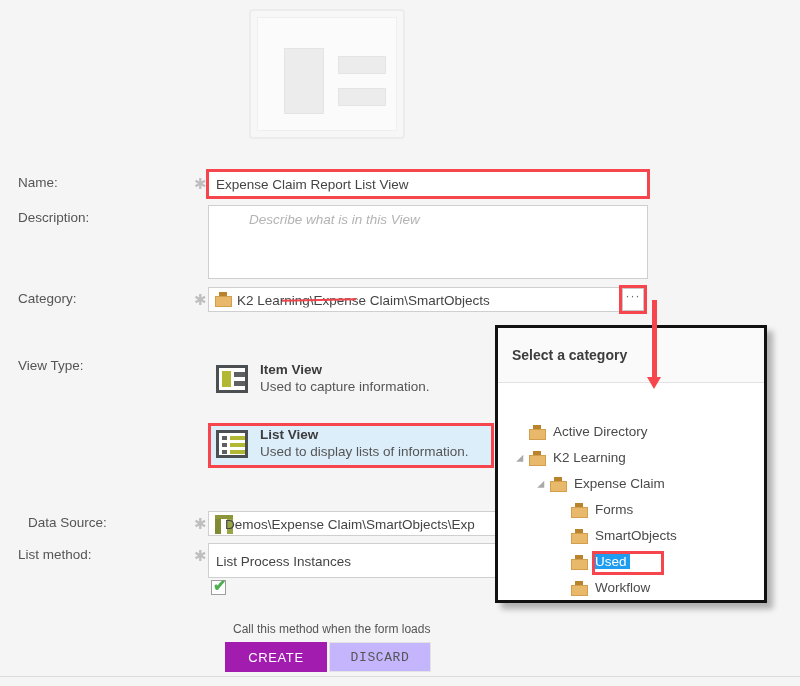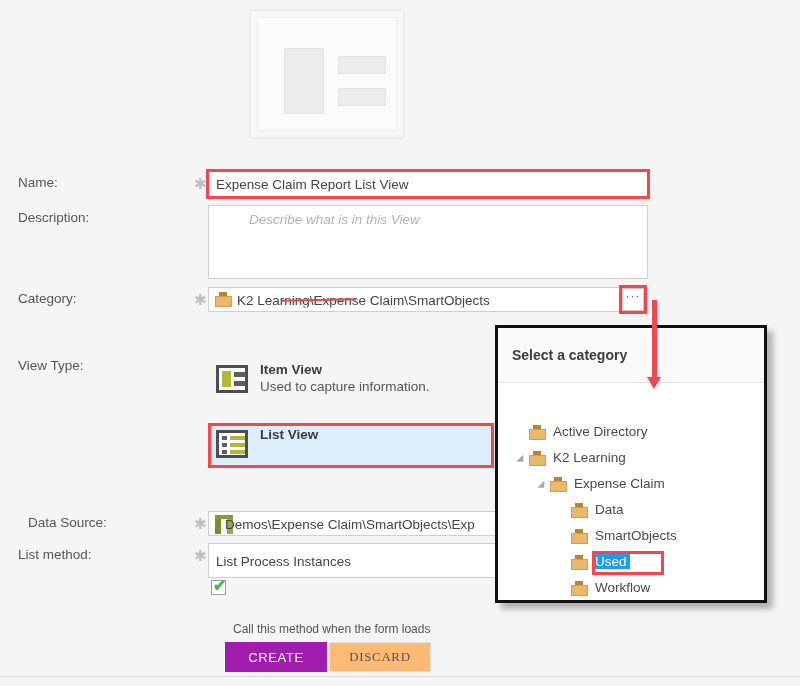--- a/index.html
+++ b/index.html
@@ -183,23 +183,23 @@
   #btn-create {
     position: absolute; left: 225px; top: 642px; width: 102px; height: 30px;
     background: #a21caf; color: #fff;
     border: none;
     font-family: "Liberation Sans", sans-serif;
     font-size: 13px; letter-spacing: 0.6px;
     cursor: pointer;
   }
   #btn-discard {
     position: absolute; left: 329px; top: 642px; width: 102px; height: 30px;
-    background: #fdba74; color: #555;
+    background: #c4b5fd; color: #555;
     border: 1px solid #e3e3e3;
-    font-family: Liberation Serif, serif;
+    font-family: Liberation Mono, monospace;
     font-size: 13px; letter-spacing: 0.6px;
     cursor: pointer;
   }
 
   
   #picker {
     position: absolute; left: 495px; top: 325px; width: 272px; height: 278px;
     background: #fff;
     border: 3px solid #111;
     box-shadow: 6px 6px 6px rgba(0,0,0,0.28);
@@ -329,20 +329,21 @@
   <div class="vt-row" id="vt-list">
     <div class="vt-ico">
       <span class="lv-sq" style="top:3px"></span>
         <span class="lv-bar" style="top:3px"></span>
       <span class="lv-sq" style="top:10px"></span>
         <span class="lv-bar" style="top:10px"></span>
       <span class="lv-sq" style="top:17px"></span>
         <span class="lv-bar" style="top:17px"></span>
     </div>
     <div class="vt-title">List View</div>
+    <div class="vt-sub">Used to display lists of information.</div>
   </div>
   <div class="redbox" id="redbox-listview"></div>
 
   <div class="lbl" id="lbl-ds">Data Source:</div>
   <div class="req" id="req-ds">✱</div>
   <div class="field" id="inp-ds">
     <span id="ds-icon">
       <span id="ds-box"><span class="b-top"></span><span class="b-left"></span><span class="b-mid"></span><span class="b-right"></span></span>
     </span>
     <span class="field-txt" id="ds-text">Demos\Expense Claim\SmartObjects\Exp</span>
@@ -390,21 +391,21 @@
             <span class="f-tab"></span>
             <span class="f-body"></span>
           </span>
           <span class="tw-label" style="left: 73px;">Expense Claim</span>
         </div>
         <div class="tree-row" style="top: 114px;">
           <span class="folder" style="left: 73px; top: 5px;">
             <span class="f-tab"></span>
             <span class="f-body"></span>
           </span>
-          <span class="tw-label" style="left: 94px;">Data</span>
+          <span class="tw-label" style="left: 94px;">Forms</span>
         </div>
         <div class="tree-row" style="top: 140px;">
           <span class="folder" style="left: 73px; top: 5px;">
             <span class="f-tab"></span>
             <span class="f-body"></span>
           </span>
           <span class="tw-label" style="left: 94px;">SmartObjects</span>
         </div>
         <div class="tree-row" style="top: 166px;">
           <span class="folder" style="left: 73px; top: 5px;">

